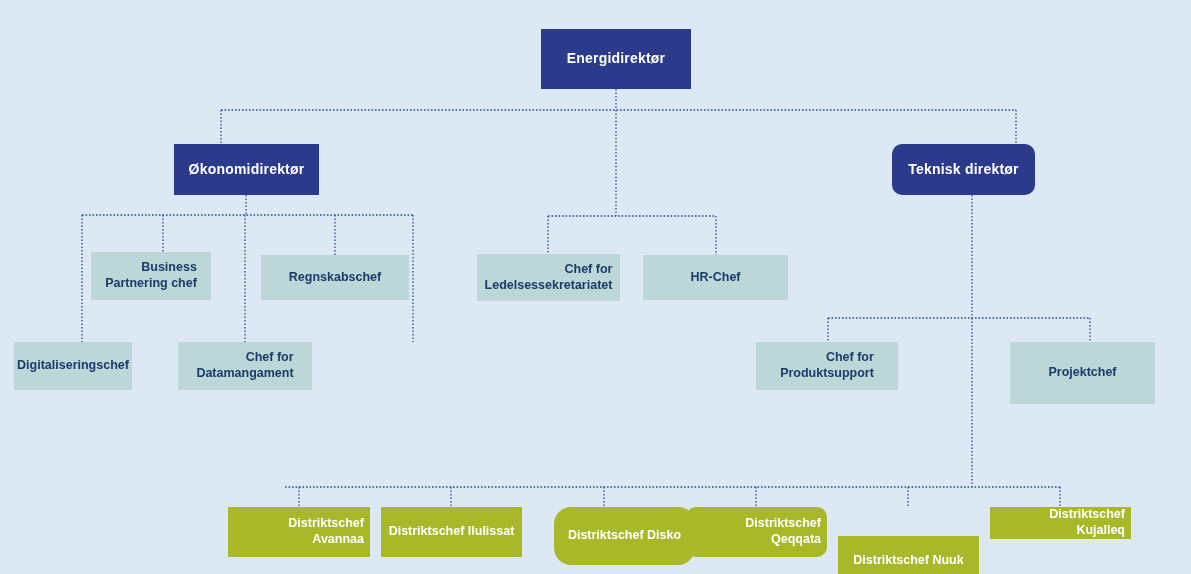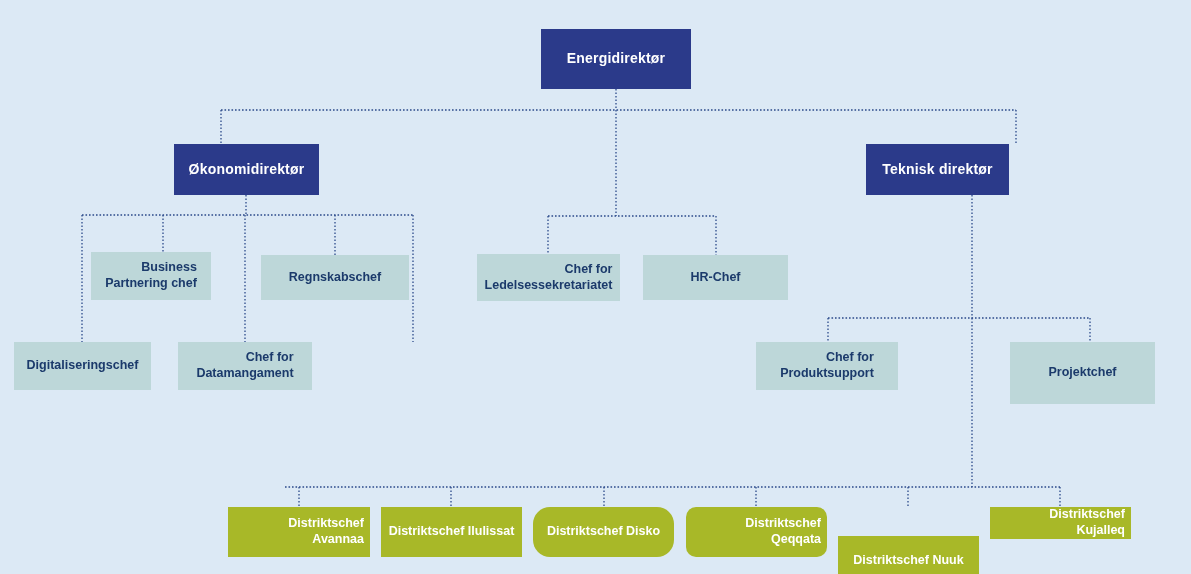--- a/index.html
+++ b/index.html
@@ -95,35 +95,35 @@
     <path d="M299,487 L299,507"></path>
     <path d="M451,487 L451,507"></path>
     <path d="M604,487 L604,507"></path>
     <path d="M756,487 L756,507"></path>
     <path d="M908,487 L908,507"></path>
     <path d="M1060,487 L1060,507"></path>
   </svg>
 
   <div class="node exec" style="left:541px; top:29px; width:150px; height:60px;">Energidirektør</div>
   <div class="node exec" style="left:174px; top:144px; width:145px; height:51px;">Økonomidirektør</div>
-  <div class="node exec" style="left:866px; top:144px; width:143px; height:51px;">Teknisk direktør</div>
+  <div class="node exec" style="left:892px; top:144px; width:143px; height:51px;border-radius:10px;">Teknisk direktør</div>
 
   <div class="node dept" style="left:91px; top:252px; width:120px; height:48px;">Business
 Partnering chef</div>
   <div class="node dept" style="left:261px; top:255px; width:148px; height:45px;">Regnskabschef</div>
   <div class="node dept" style="left:477px; top:254px; width:143px; height:47px;">Chef for
 Ledelsessekretariatet</div>
   <div class="node dept" style="left:643px; top:255px; width:145px; height:45px;">HR-Chef</div>
-  <div class="node dept" style="left:14px; top:342px; width:137px; height:48px;">Digitaliseringschef</div>
+  <div class="node dept" style="left:14px; top:342px; width:118px; height:48px;">Digitaliseringschef</div>
   <div class="node dept" style="left:178px; top:342px; width:134px; height:48px;">Chef for
 Datamangament</div>
   <div class="node dept" style="left:756px; top:342px; width:142px; height:48px;">Chef for
 Produktsupport</div>
   <div class="node dept" style="left:1010px; top:342px; width:145px; height:62px;">Projektchef</div>
 
   <div class="node district" style="left:381px; top:507px; width:141px; height:50px;">Distriktschef Ilulissat</div>
   <div class="node district" style="left:228px; top:507px; width:142px; height:50px;">Distriktschef Avannaa</div>
-  <div class="node district" style="left:533px; top:507px; width:141px; height:50px;border-radius:17px;">Distriktschef Disko</div>
+  <div class="node district" style="left:554px; top:507px; width:141px; height:58px;border-radius:17px;">Distriktschef Disko</div>
   <div class="node district" style="left:686px; top:507px; width:141px; height:50px;border-radius:10px;">Distriktschef Qeqqata</div>
   <div class="node district" style="left:838px; top:507px; width:141px; height:50px;margin-top:29px;">Distriktschef Nuuk</div>
   <div class="node district" style="left:990px; top:507px; width:141px; height:32px;padding-left:36px;">Distriktschef Kujalleq</div>
 
 </div>
 
 </body></html>

